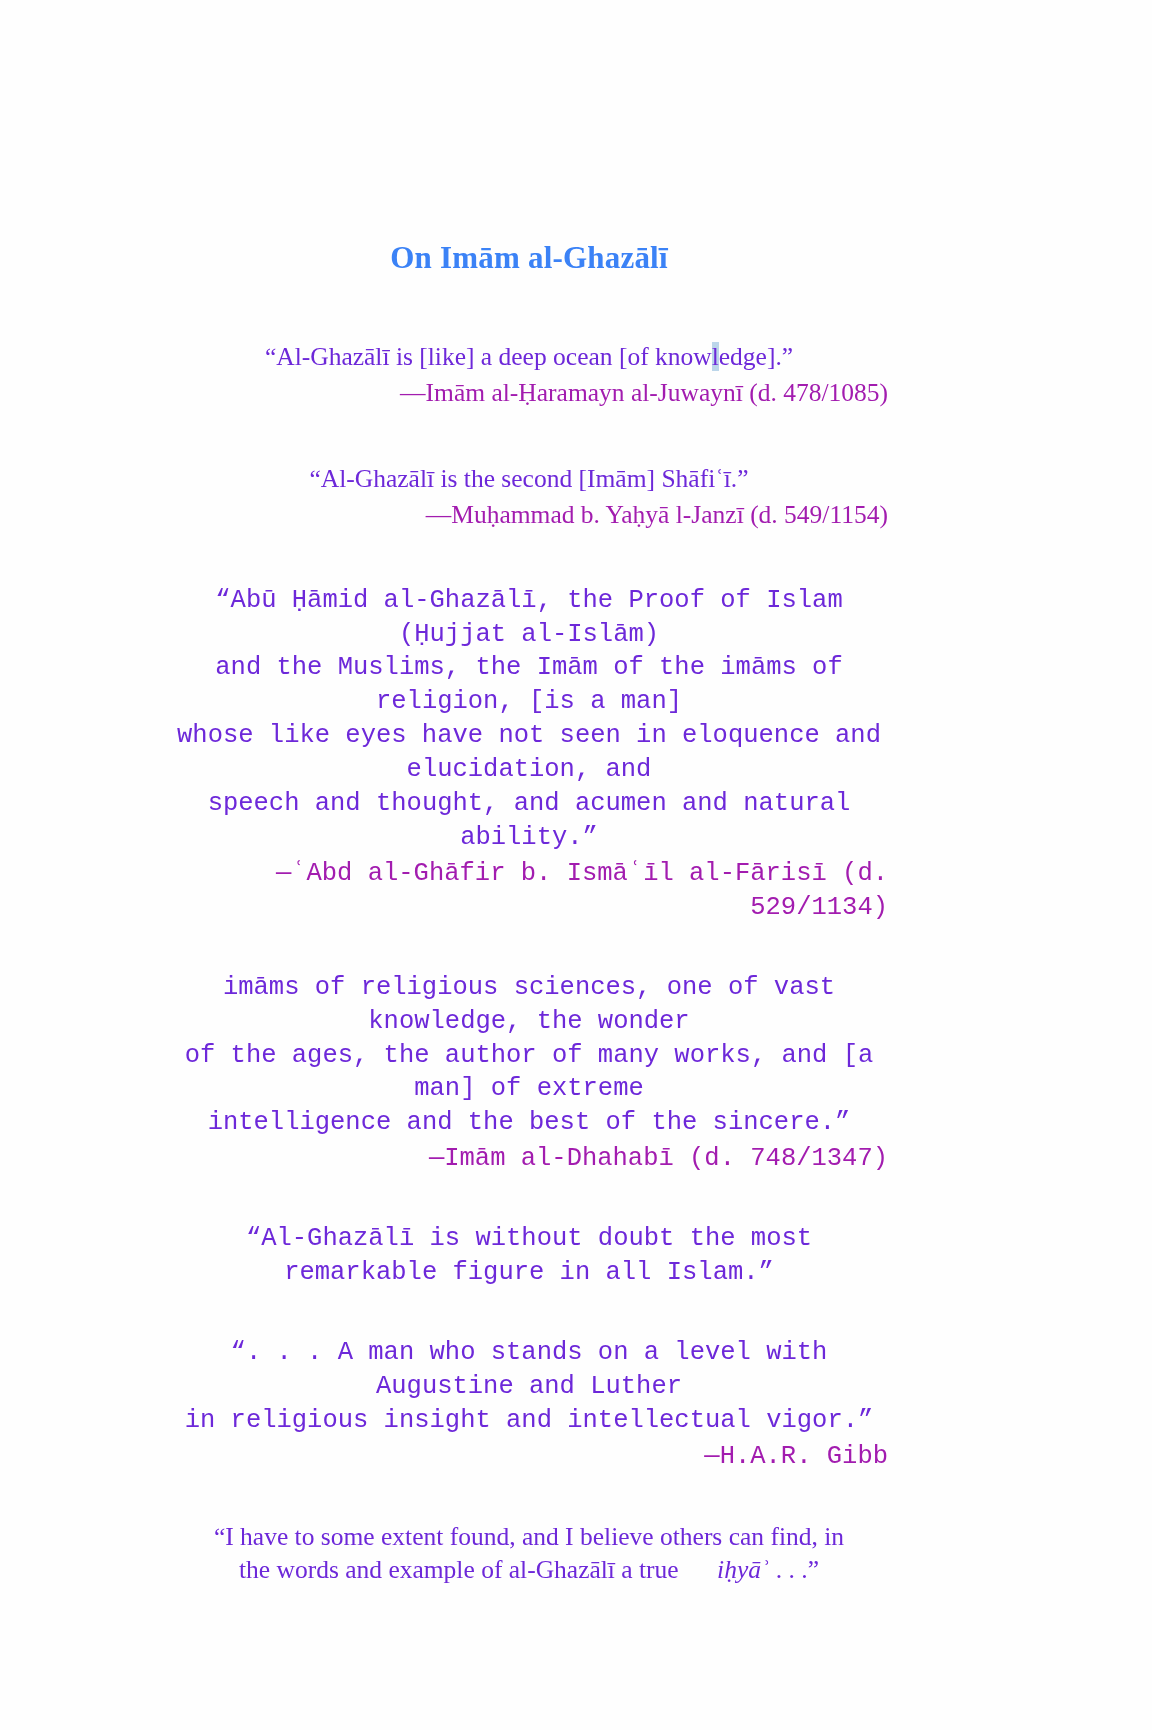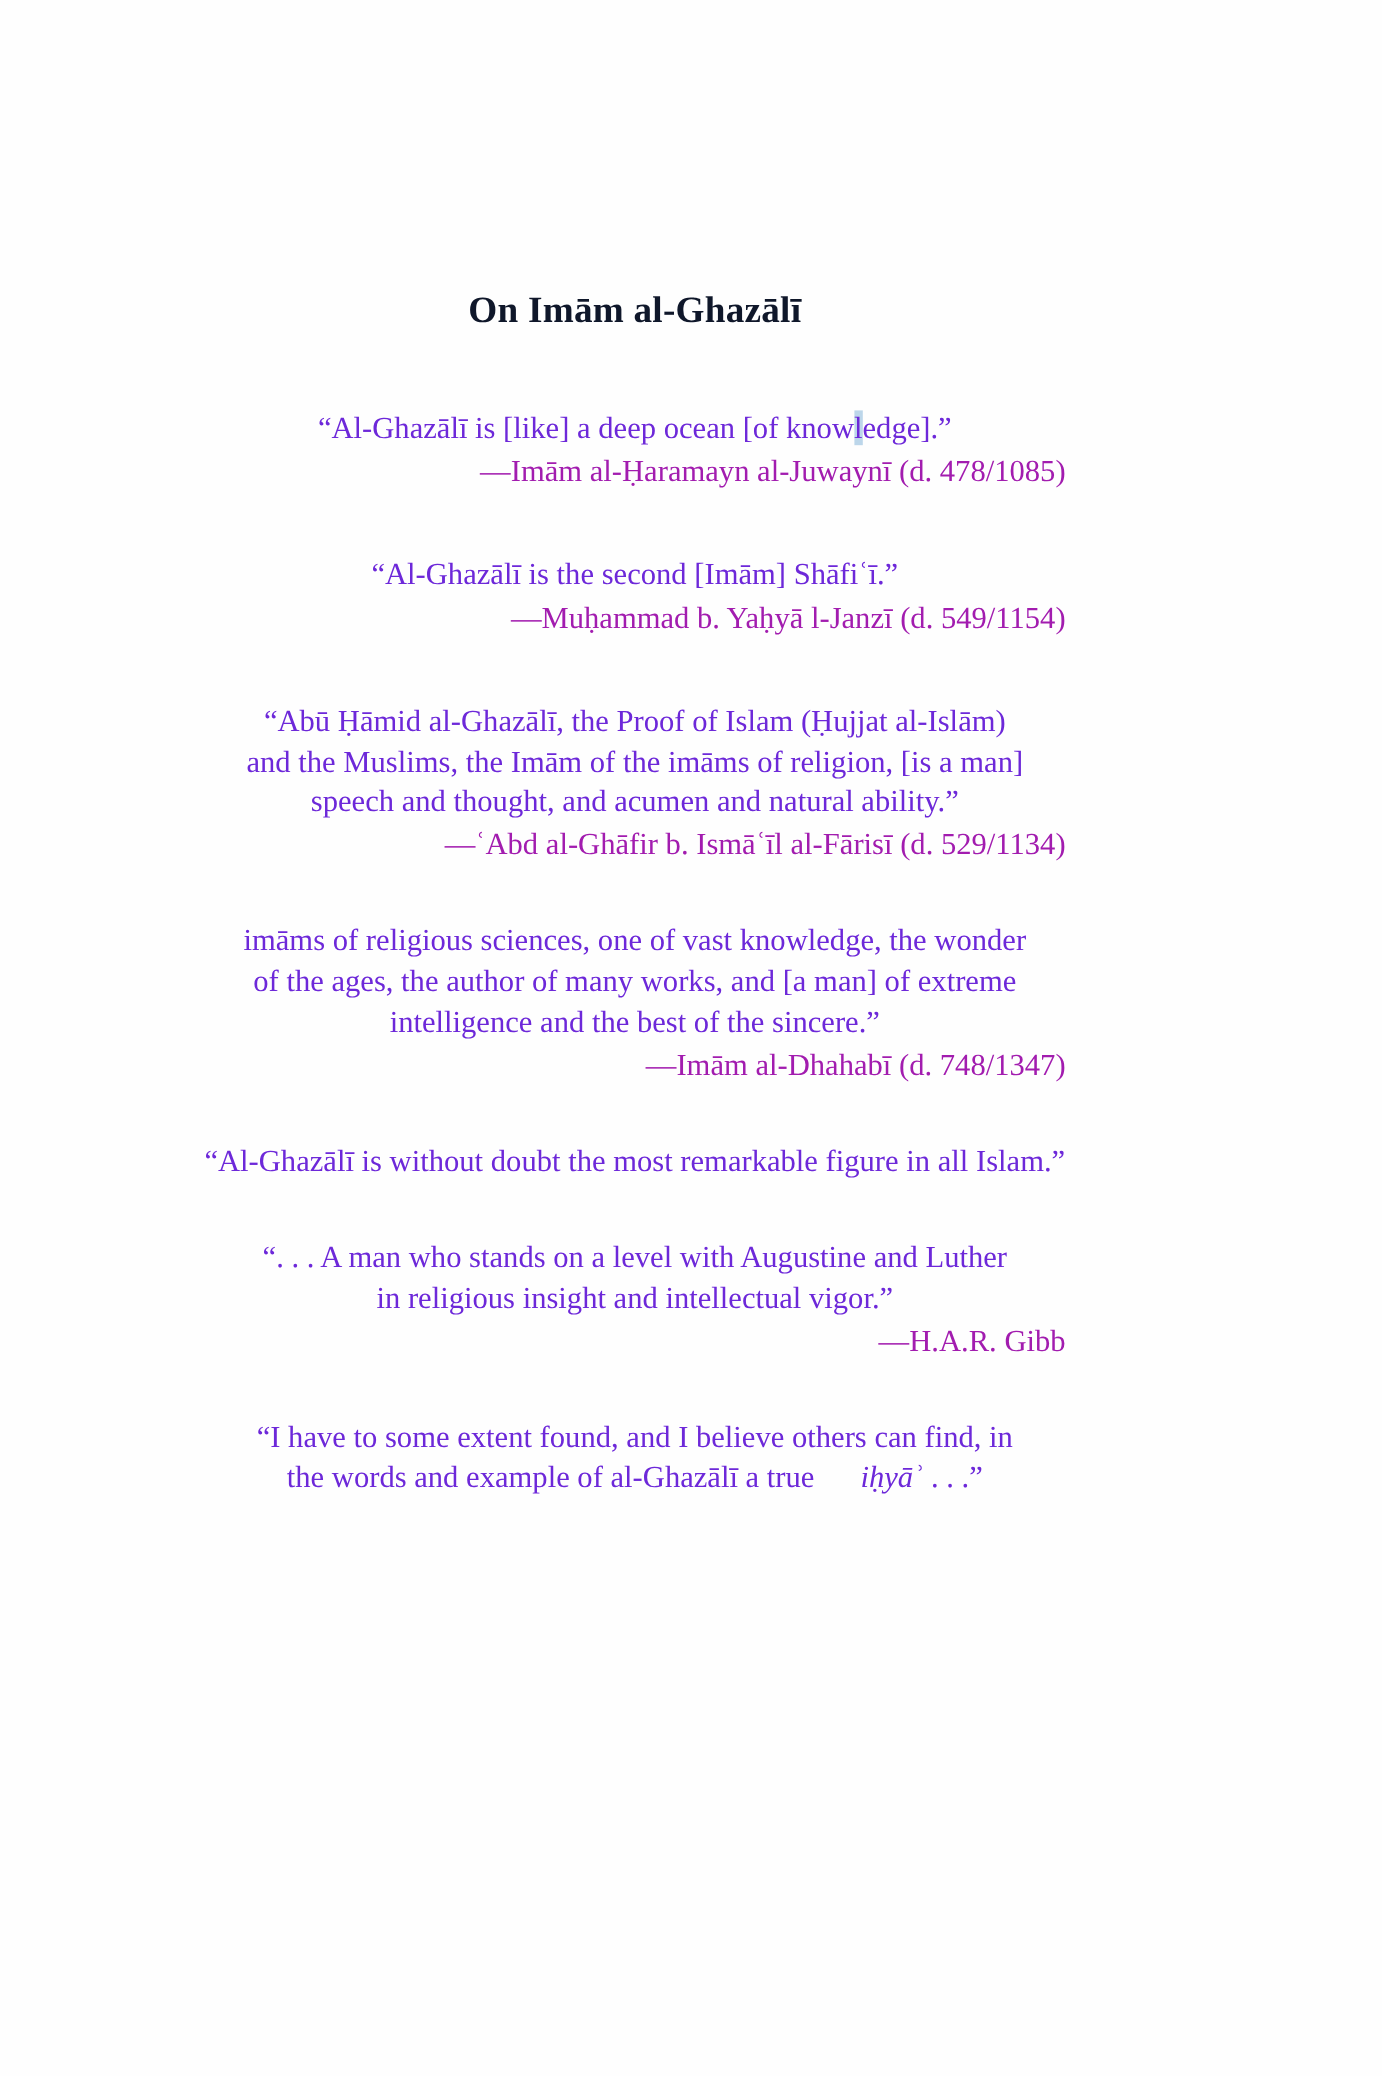--- a/index.html
+++ b/index.html
@@ -29,21 +29,21 @@
     top: 240px;
     width: 718px;
   }
 
   .page-title {
     font-size: 31px;
     font-weight: bold;
     text-align: center;
     letter-spacing: 0.2px;
     margin: 0 0 64px 0;
-    color: #0f172a;
+    color: #3b82f6;
   }
 
   .quote-block {
     margin: 0 0 44px 0;
   }
 
   .quote-text {
     font-size: 25.5px;
     line-height: 1.33;
     text-align: center;
@@ -63,21 +63,21 @@
     background: #bcd6ea;
   }
 
   .ital {
     font-style: italic;
     margin-left: 32px;
   }
 
   
   .gap-lg { margin-bottom: 52px; }
-  .gap-md { margin-bottom: 46px; }
+  .gap-md { margin-bottom: 46px; font-family: Liberation Mono, monospace; }
 </style>
 </head>
 <body>
 
 <div class="page">
   <div class="content">
 
     <h1 class="page-title">On Imām al-Ghazālī</h1>
 
     <div class="quote-block gap-lg">
@@ -88,20 +88,21 @@
     </div>
 
     <div class="quote-block gap-lg">
       <p class="quote-text">“Al-Ghazālī is the second [Imām] Shāfiʿī.”</p>
       <p class="attribution">—Muḥammad b. Yaḥyā l-Janzī (d. 549/1154)</p>
     </div>
 
     <div class="quote-block gap-md">
       <p class="quote-text">“Abū Ḥāmid al-Ghazālī, the Proof of Islam (Ḥujjat al-Islām)</p>
       <p class="quote-text">and the Muslims, the Imām of the imāms of religion, [is a man]</p>
+      <p class="quote-text">whose like eyes have not seen in eloquence and elucidation, and</p>
       <p class="quote-text">speech and thought, and acumen and natural ability.”</p>
       <p class="attribution">—ʿAbd al-Ghāfir b. Ismāʿīl al-Fārisī (d. 529/1134)</p>
     </div>
 
     <div class="quote-block gap-md">
       <p class="quote-text">imāms of religious sciences, one of vast knowledge, the wonder</p>
       <p class="quote-text">of the ages, the author of many works, and [a man] of extreme</p>
       <p class="quote-text">intelligence and the best of the sincere.”</p>
       <p class="attribution">—Imām al-Dhahabī (d. 748/1347)</p>
     </div>

